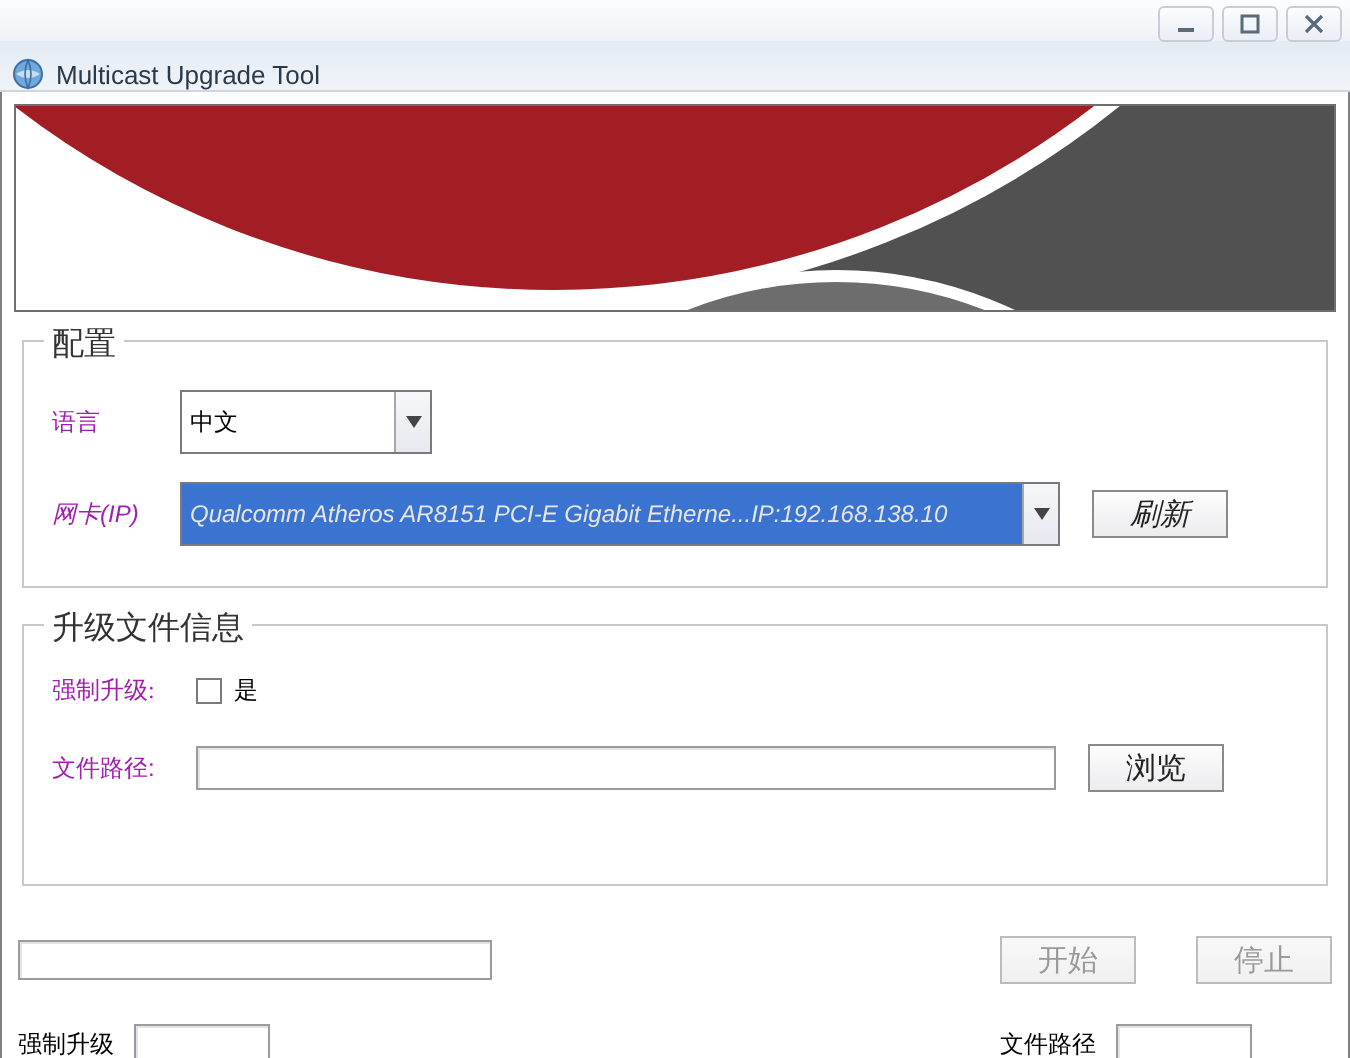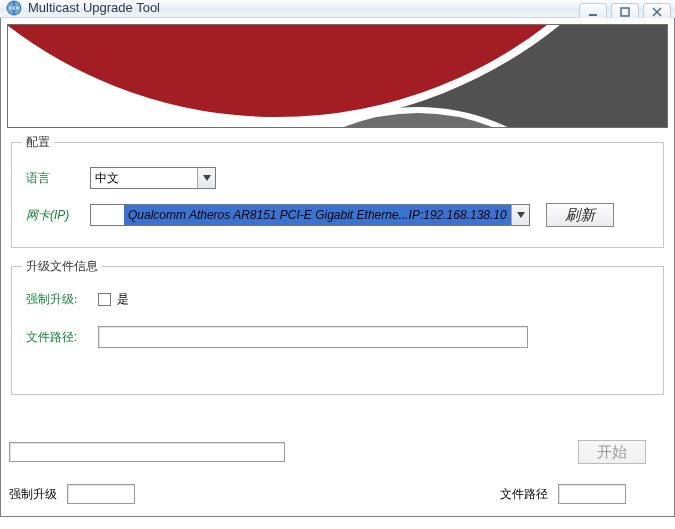--- a/index.html
+++ b/index.html
@@ -6,24 +6,24 @@
   html, body {
     margin: 0; padding: 0;
     font-family: "Microsoft YaHei", "SimSun", Tahoma, Arial, sans-serif;
     font-size: 12px;
     background: #fff;
     width: 675px; height: 529px;
     overflow: hidden;
   }
   
   .titlebar {
-    height: 18px;
+    height: 46px;
     background: linear-gradient(#fdfdfe, #eef2f7 45%, #e4ebf3 46%, #f0f4f9);
     border-bottom: 1px solid #cfd6df;
-    display: flex; align-items: flex-start;
+    display: flex; align-items: flex-end;
     padding: 0 6px;
     position: relative;
   }
   .title-icon {
     width: 16px; height: 16px;
     margin-right: 6px;
     display: inline-flex; align-items: center; justify-content: center;
   }
   .title-text {
     color: #2a3a4a;
@@ -91,51 +91,50 @@
     border: 1px solid #c8c8c8;
     margin: 12px 4px 4px 4px;
     padding: 18px 14px 14px 14px;
     position: relative;
   }
   .groupbox-legend {
     position: absolute;
     top: -9px; left: 10px;
     background: #fff;
     padding: 0 4px;
-    font-size: 12px;
+    font-size: 16px;
     color: #333;
   }
   .row {
     display: flex; align-items: center;
     margin: 6px 0;
   }
   .label {
     width: 64px;
-    color: #15803d;
+    color: #a21caf;
   }
   
   .select {
     display: inline-flex; align-items: stretch;
-    height: 22px;
+    height: 32px;
     border: 1px solid #7a7a7a;
     background: #fff;
   }
   .select.small { width: 126px; }
   .select.wide { width: 440px; }
   .select-text {
     flex: 1;
     padding: 2px 4px;
     white-space: nowrap;
     overflow: hidden;
     display: flex; align-items: center;
   }
   .select.highlight .select-text {
     background: #3a74d0;
-    color: #000000;
-    margin-left: 33px;
+    color: #e5e5e5;
   }
   .select-btn {
     width: 18px;
     border-left: 1px solid #a7a7a7;
     background: linear-gradient(#f6f7f9,#e6e9ef);
     display: flex; align-items: center; justify-content: center;
   }
   .select-btn svg { display:block; }
 
   .btn {
@@ -275,31 +274,33 @@
       <div class="row" style="margin-top:6px;">
         <div class="label" style="width:72px;font-family:Liberation Serif, serif;">强制升级:</div>
         <span class="checkbox"></span>
         <span>是</span>
       </div>
 
       <div class="row" style="margin-top:18px;">
         <div class="label" style="width:72px;">文件路径:</div>
         <div class="textbox" style="flex:1; max-width:430px;"></div>
         <div style="width:16px;"></div>
+        <div class="btn">浏览</div>
       </div>
     </div>
 
   </div>
 
   <div class="bottom-area">
     <div class="progress-row">
       <div class="progress-bar"></div>
       <div class="spacer-flex"></div>
       <div class="btn disabled">开始</div>
       <div style="width:10px;"></div>
+      <div class="btn disabled">停止</div>
     </div>
     <div class="stats-row">
       <span>强制升级</span>
       <span class="field"></span>
       <div class="spacer-flex"></div>
       <span>文件路径</span>
       <span class="field"></span>
       <div style="width:40px;"></div>
     </div>
   </div>

